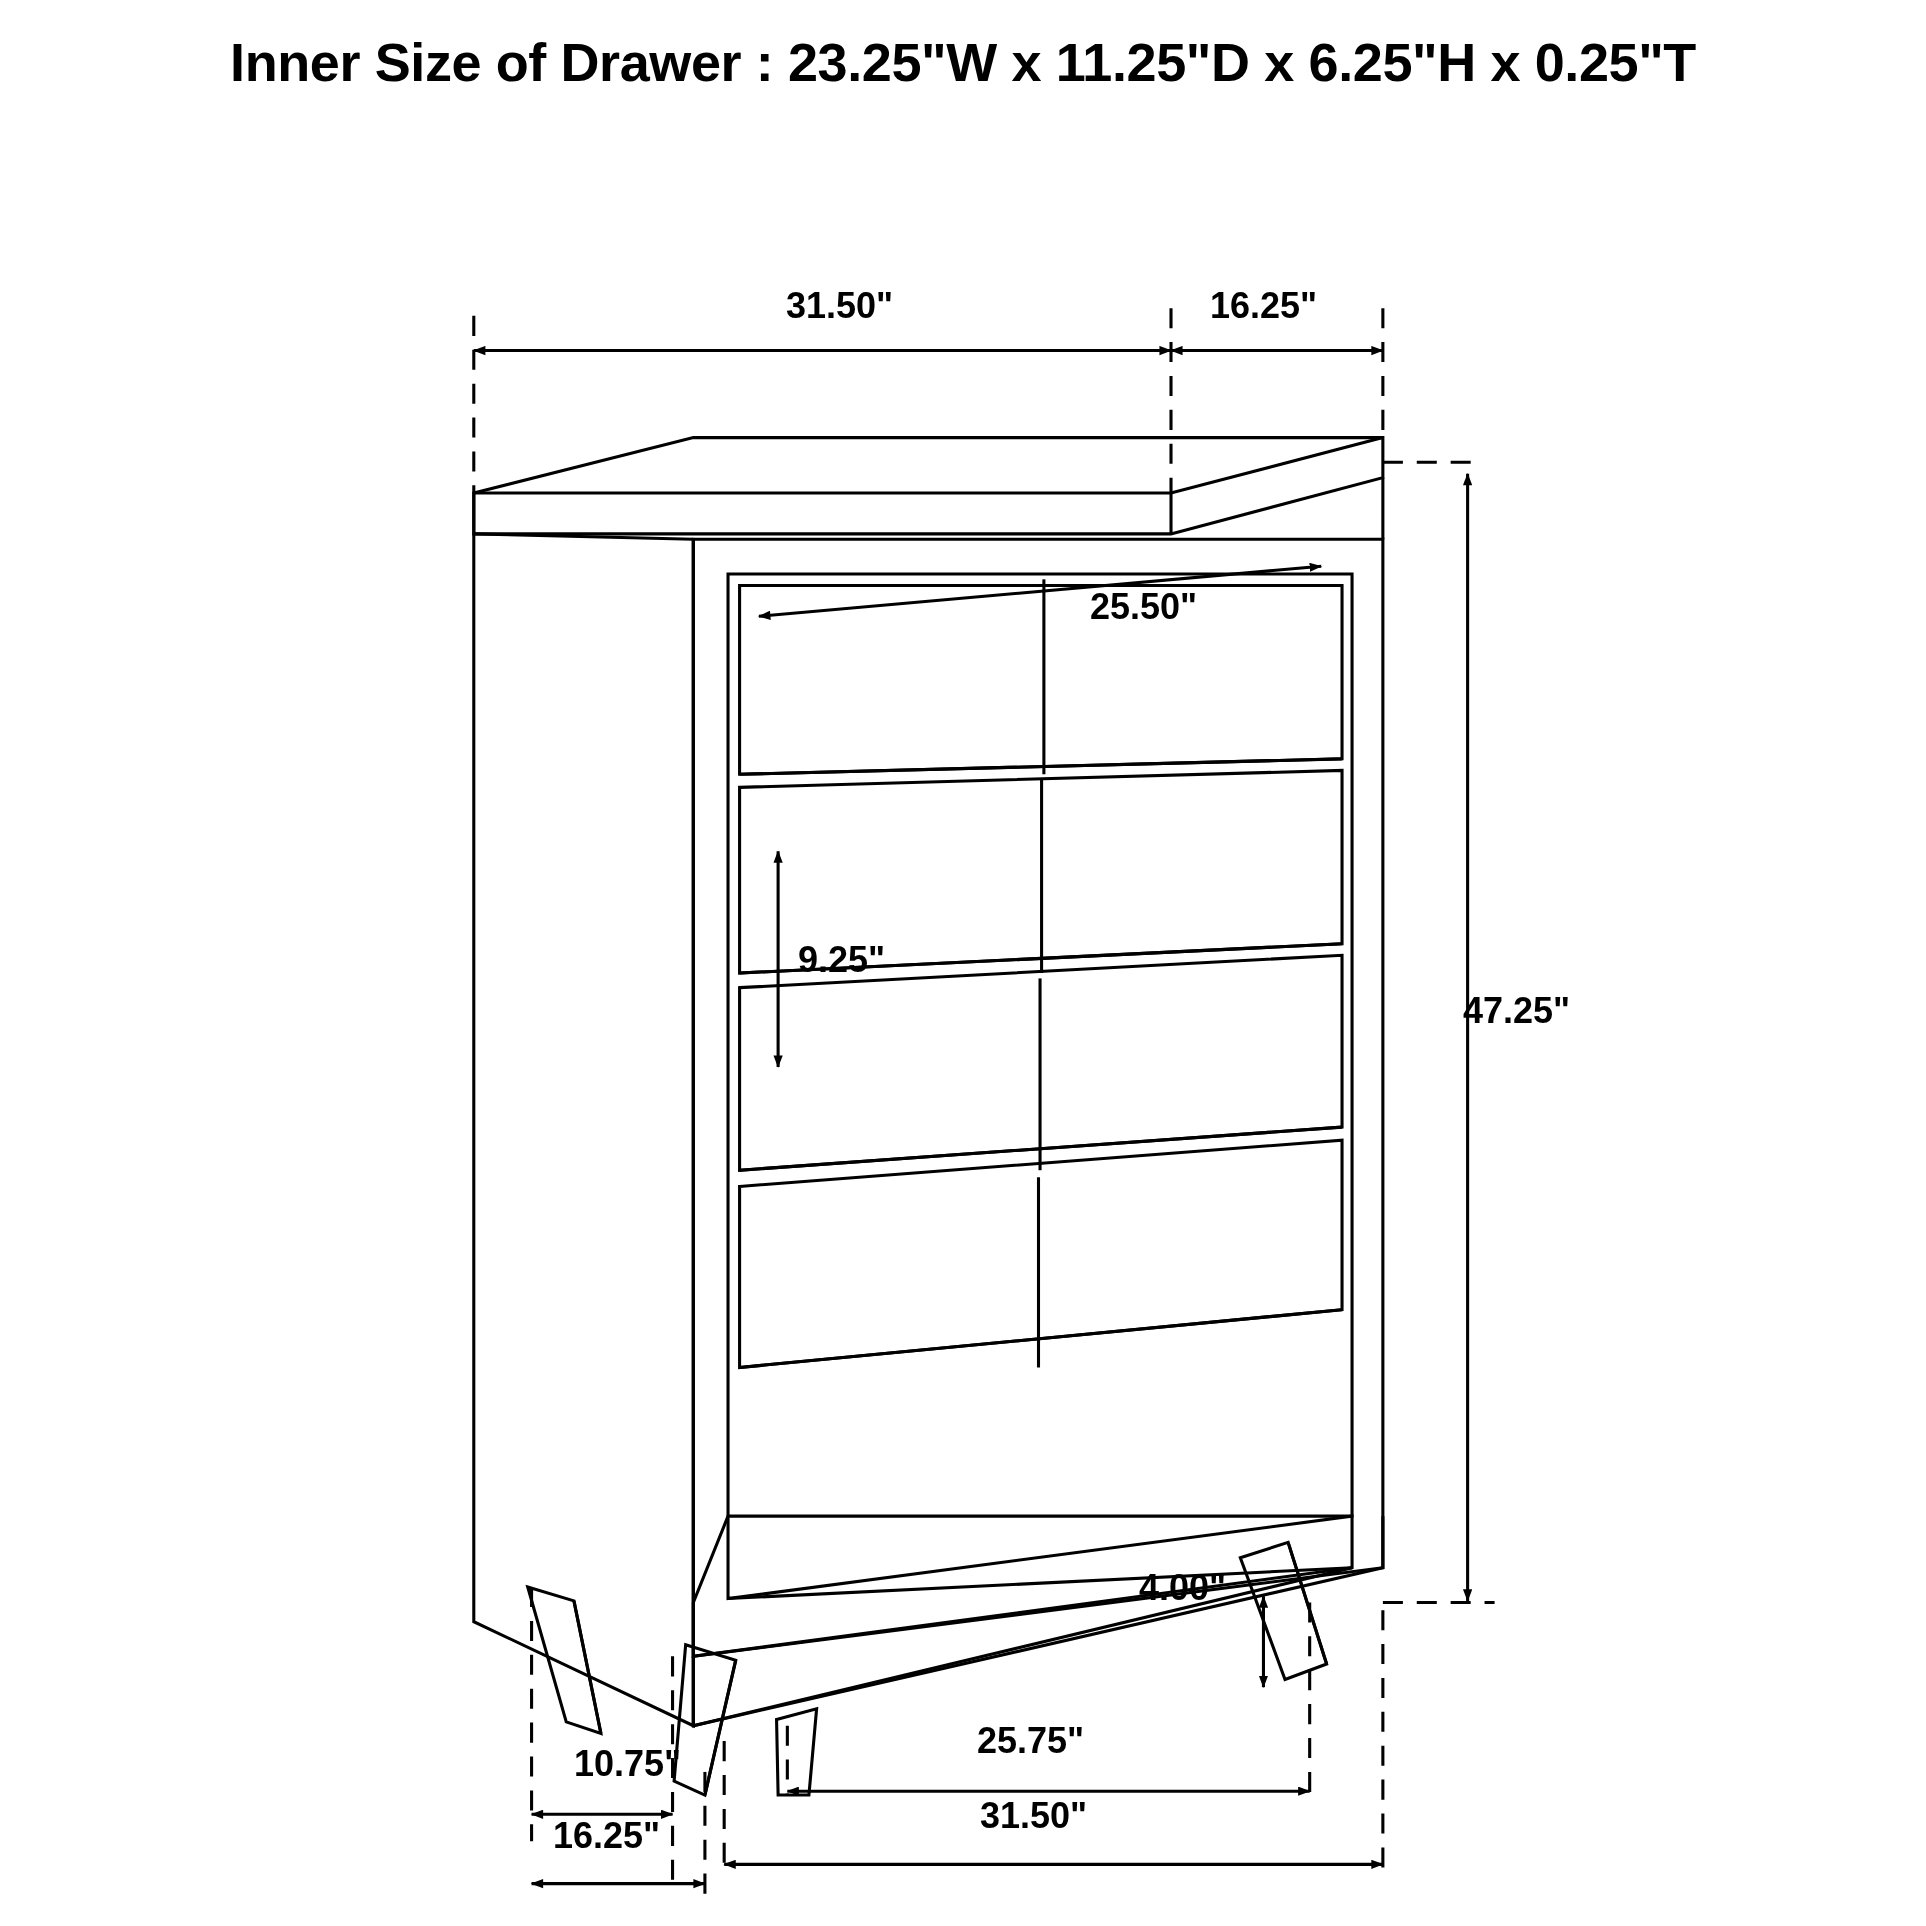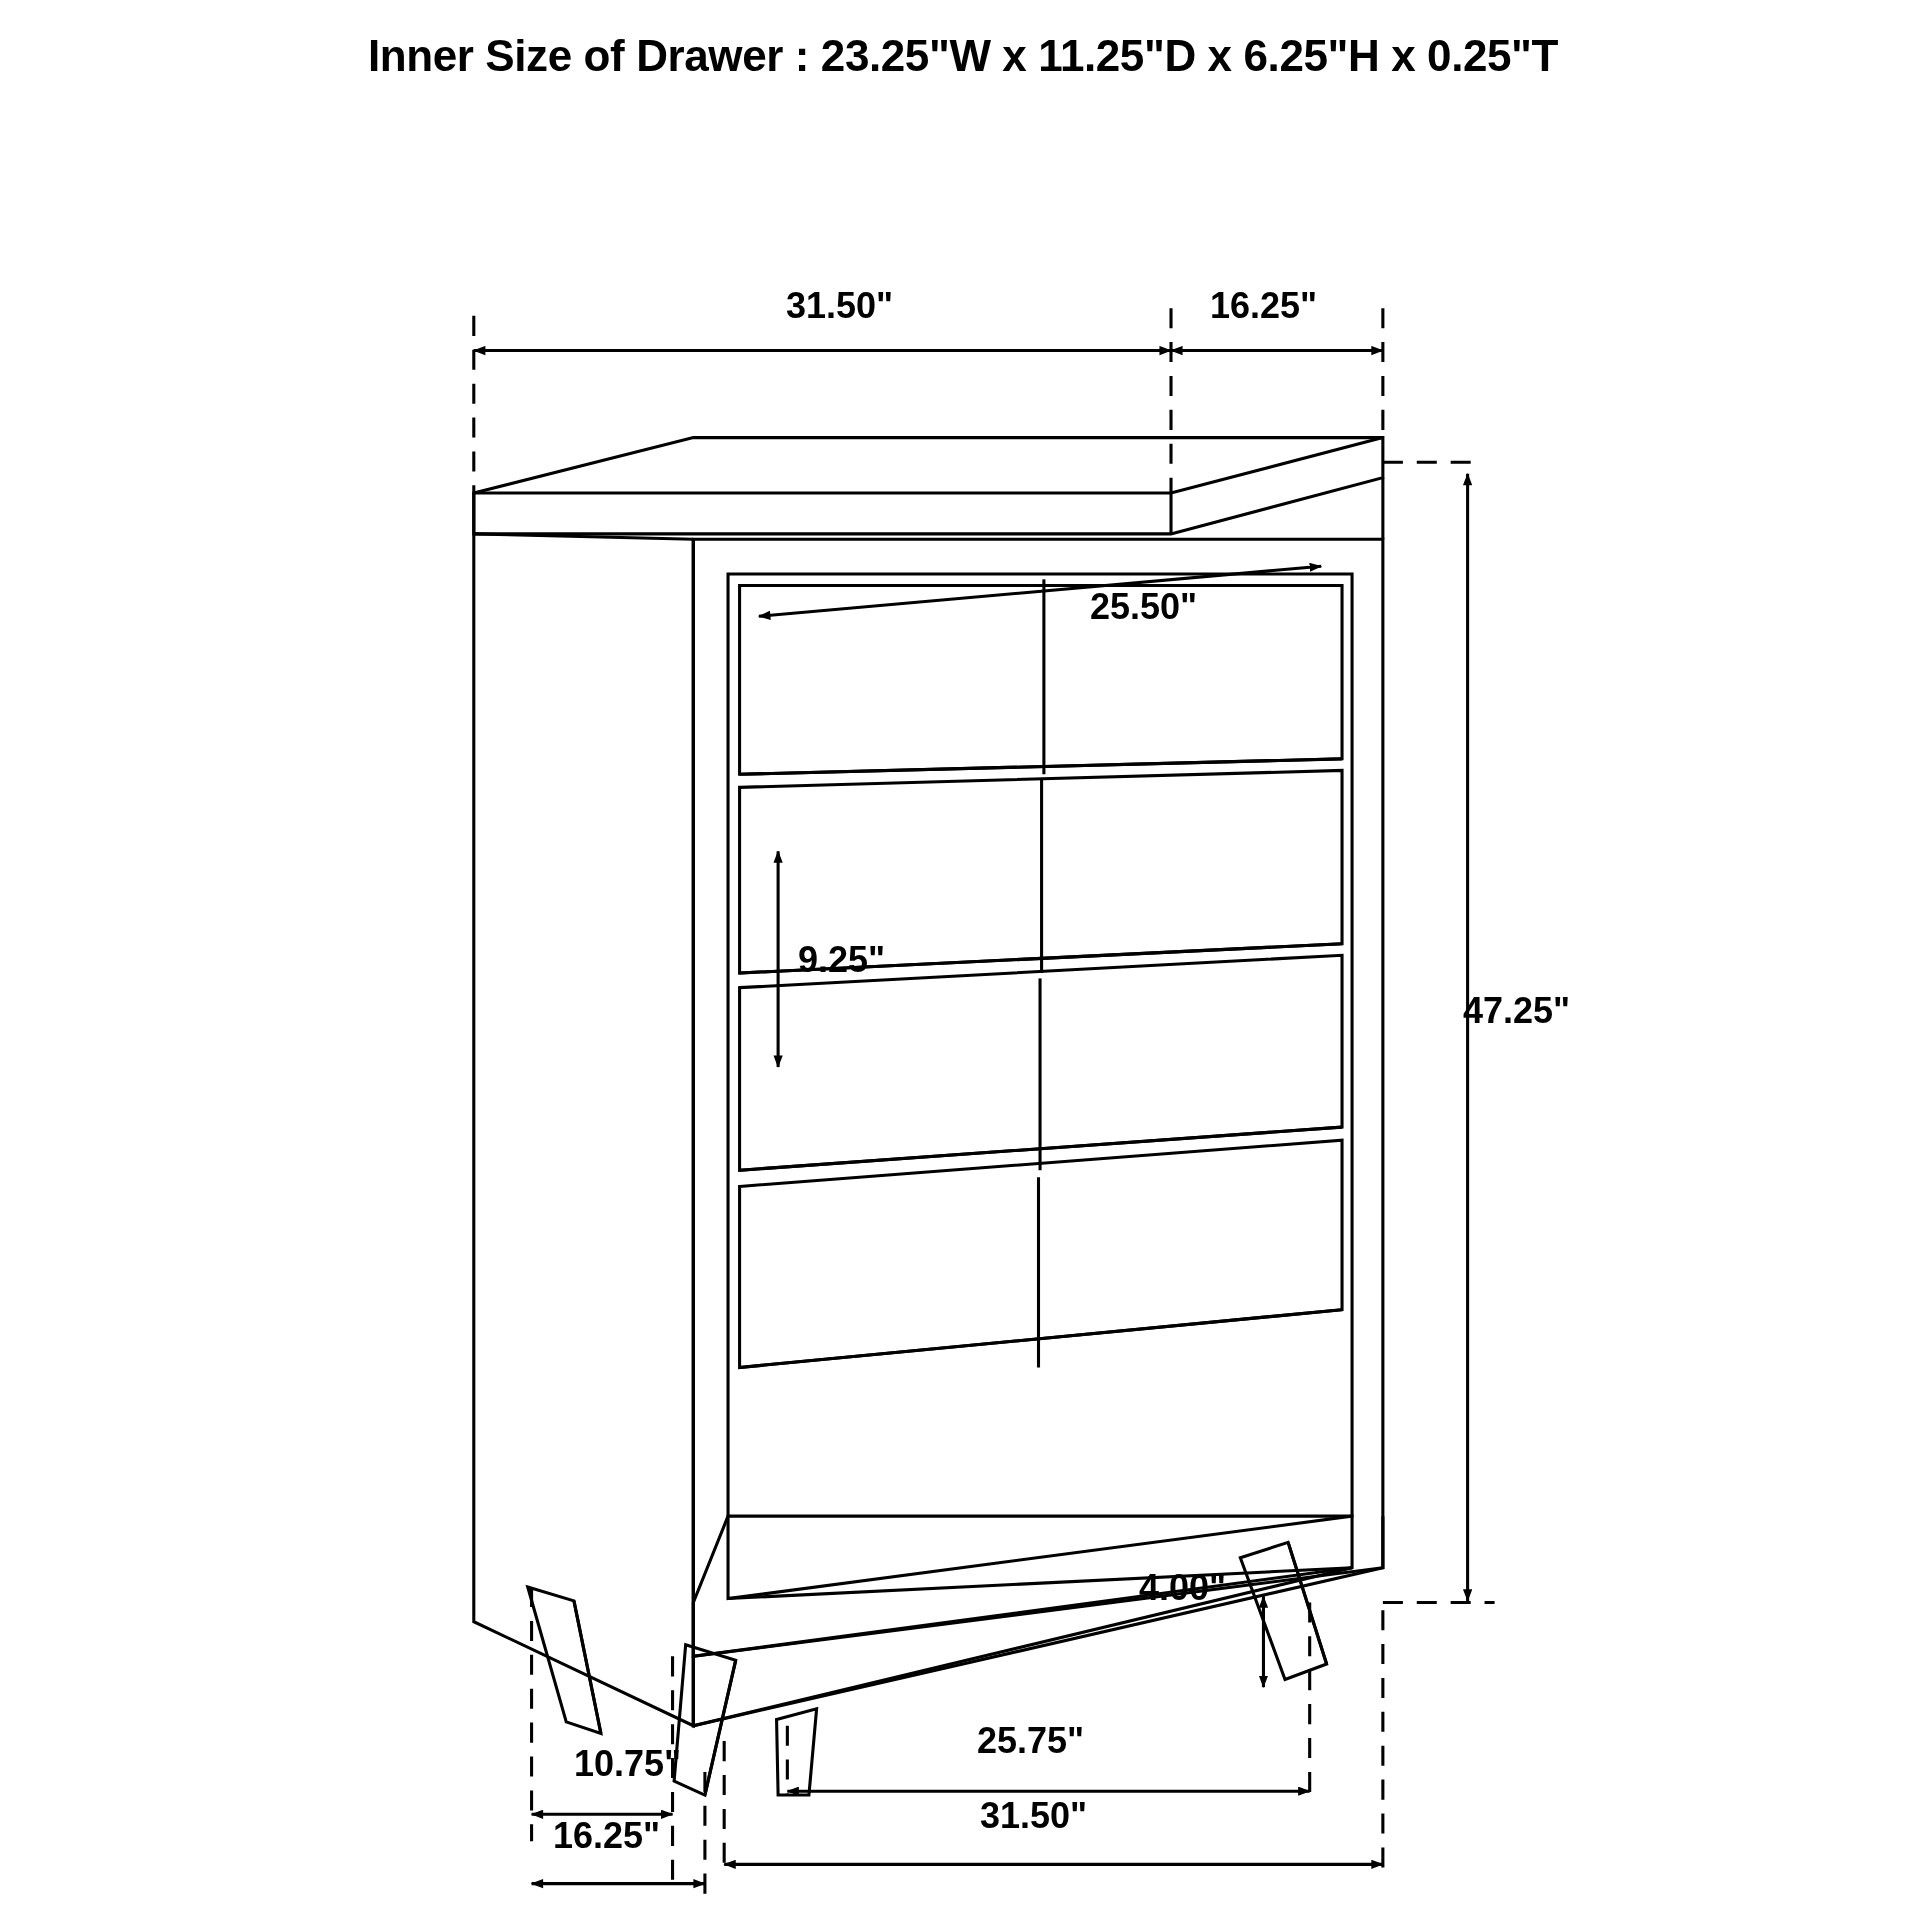--- a/index.html
+++ b/index.html
@@ -19,21 +19,21 @@
     position: relative;
     width: 1926px;
     height: 1926px;
   }
   #title {
     position: absolute;
     top: 31px;
     left: 0;
     width: 1926px;
     text-align: center;
-    font-size: 44px;
+    font-size: 54px;
     font-weight: bold;
     letter-spacing: -0.4px;
     white-space: nowrap;
   }
   svg#drawing {
     position: absolute;
     top: 0;
     left: 0;
     width: 1926px;
     height: 1926px;

